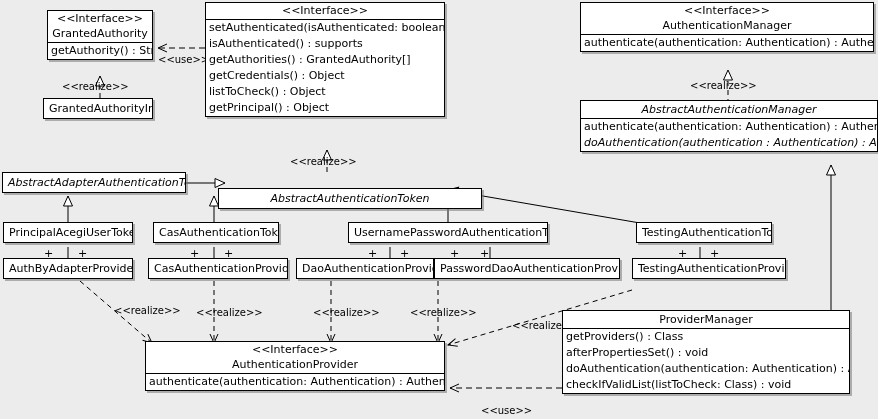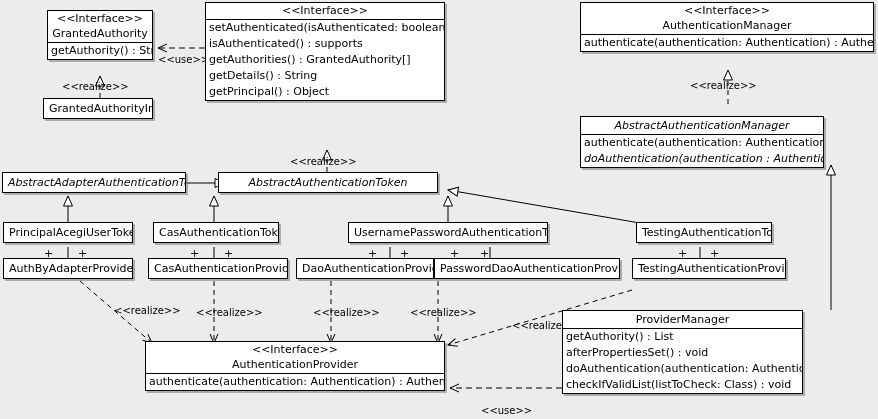--- a/index.html
+++ b/index.html
@@ -143,58 +143,59 @@
 
   <div class="cls" style="left:205px;top:2px;width:240px;">
     <div class="hdr">
       <span class="ster">&lt;&lt;Interface&gt;&gt;</span>
     </div>
     <div class="sep"></div>
     <div class="ops">
       <div class="op">setAuthenticated(isAuthenticated: boolean) : void</div>
       <div class="op">isAuthenticated() : supports</div>
       <div class="op">getAuthorities() : GrantedAuthority[]</div>
-      <div class="op">getDetails() : String</div>
+      <div class="op">getCredentials() : Object</div>
+      <div class="op">listToCheck() : Object</div>
       <div class="op">getPrincipal() : Object</div>
     </div>
   </div>
 
   <span class="lbl" style="left:290px;top:156px;">&lt;&lt;realize&gt;&gt;</span>
 
   <div class="cls" style="left:580px;top:2px;width:294px;">
     <div class="hdr">
       <span class="ster">&lt;&lt;Interface&gt;&gt;</span>
       <span class="nm">AuthenticationManager</span>
     </div>
     <div class="sep"></div>
     <div class="ops">
       <div class="op">authenticate(authentication: Authentication) : Authentication</div>
     </div>
   </div>
 
   <span class="lbl" style="left:690px;top:80px;">&lt;&lt;realize&gt;&gt;</span>
 
-  <div class="cls" style="left:580px;top:116px;width:244px;">
+  <div class="cls" style="left:580px;top:100px;width:298px;">
     <div class="hdr">
       <span class="nm abstract">AbstractAuthenticationManager</span>
     </div>
     <div class="sep"></div>
     <div class="ops">
       <div class="op">authenticate(authentication: Authentication) : Authentication</div>
       <div class="op abstract">doAuthentication(authentication : Authentication) : Authentication</div>
     </div>
   </div>
 
   <div class="cls simple" style="left:2px;top:172px;width:184px;">
     <div class="hdr">
       <span class="nm abstract">AbstractAdapterAuthenticationToken</span>
     </div>
   </div>
 
-  <div class="cls simple" style="left:218px;top:172px;width:220px;">
+  <div class="cls simple" style="left:218px;top:188px;width:264px;">
     <div class="hdr">
       <span class="nm abstract">AbstractAuthenticationToken</span>
     </div>
   </div>
 
   <div class="cls simple" style="left:3px;top:222px;width:130px;">
     <div class="hdr">
       <span class="nm">PrincipalAcegiUserToken</span>
     </div>
   </div>
@@ -269,26 +270,26 @@
     <div class="hdr">
       <span class="ster">&lt;&lt;Interface&gt;&gt;</span>
       <span class="nm">AuthenticationProvider</span>
     </div>
     <div class="sep"></div>
     <div class="ops">
       <div class="op">authenticate(authentication: Authentication) : Authentication</div>
     </div>
   </div>
 
-  <div class="cls" style="left:562px;top:310px;width:241px;">
+  <div class="cls" style="left:562px;top:310px;width:288px;">
     <div class="hdr">
       <span class="nm">ProviderManager</span>
     </div>
     <div class="sep"></div>
     <div class="ops">
-      <div class="op">getAuthority() : List</div>
+      <div class="op">getProviders() : Class</div>
       <div class="op">afterPropertiesSet() : void</div>
       <div class="op">doAuthentication(authentication: Authentication) : Authentication</div>
       <div class="op">checkIfValidList(listToCheck: Class) : void</div>
     </div>
   </div>
 
 </div>
 
 </body></html>

